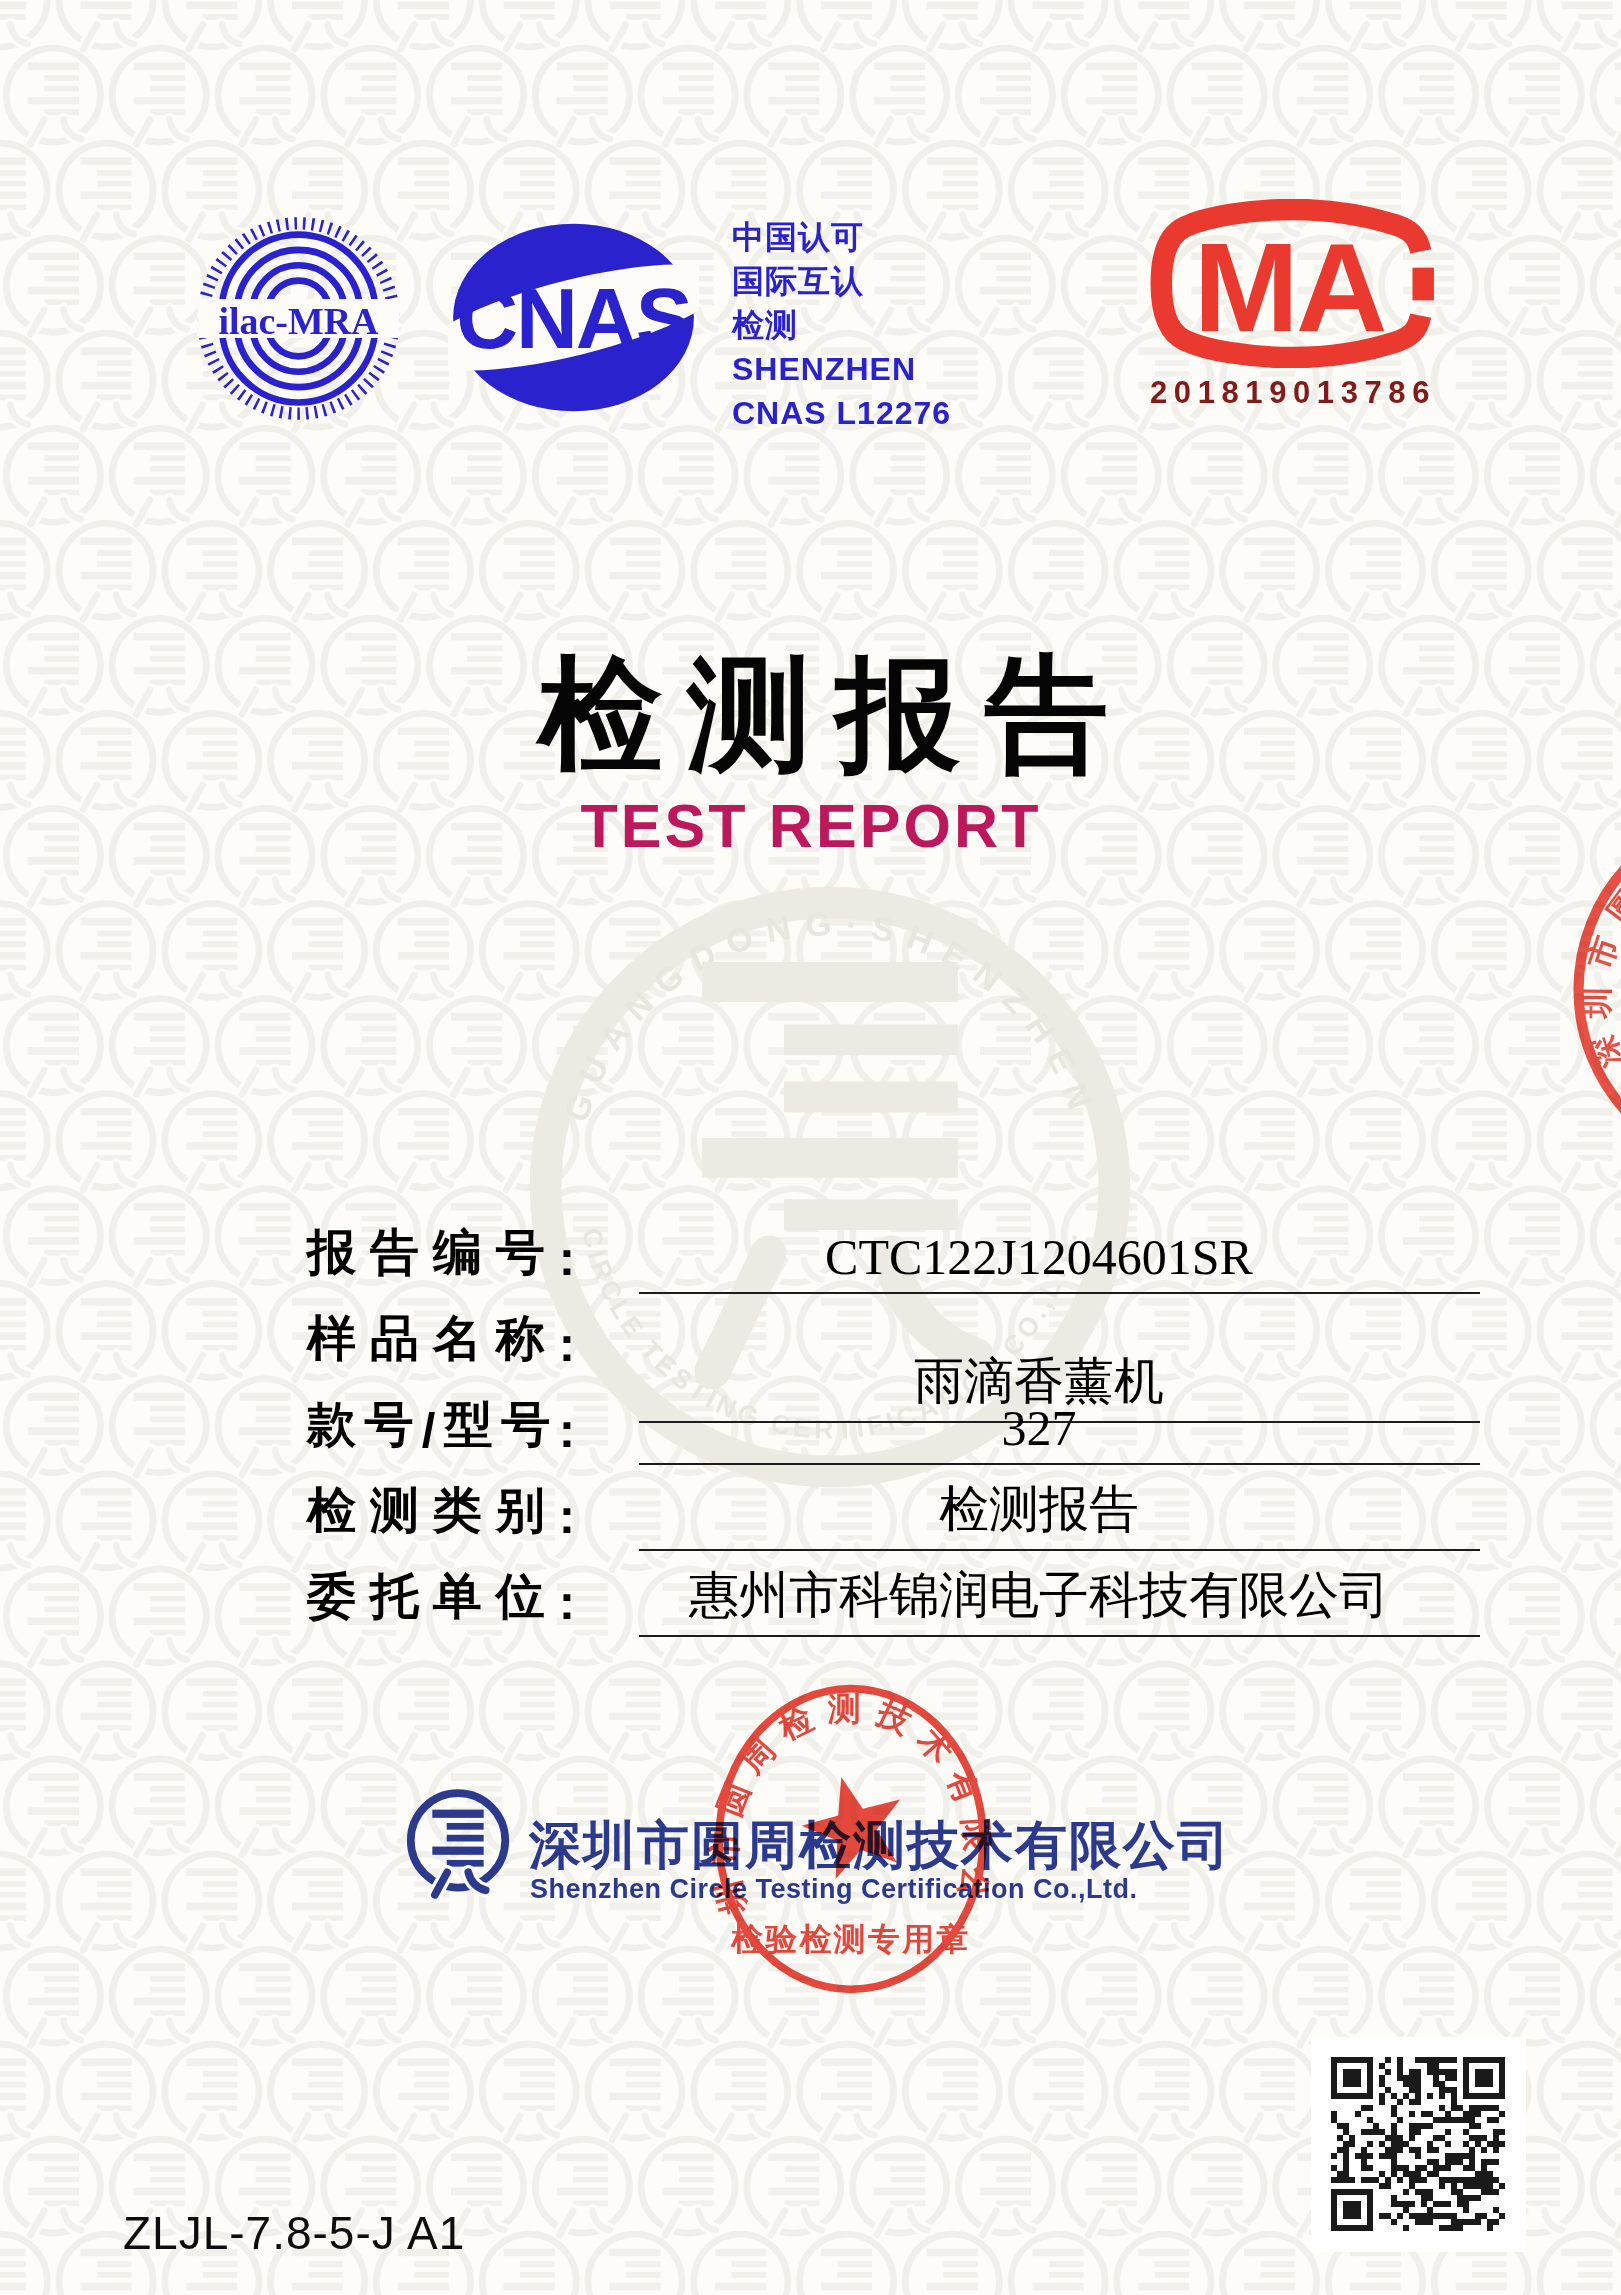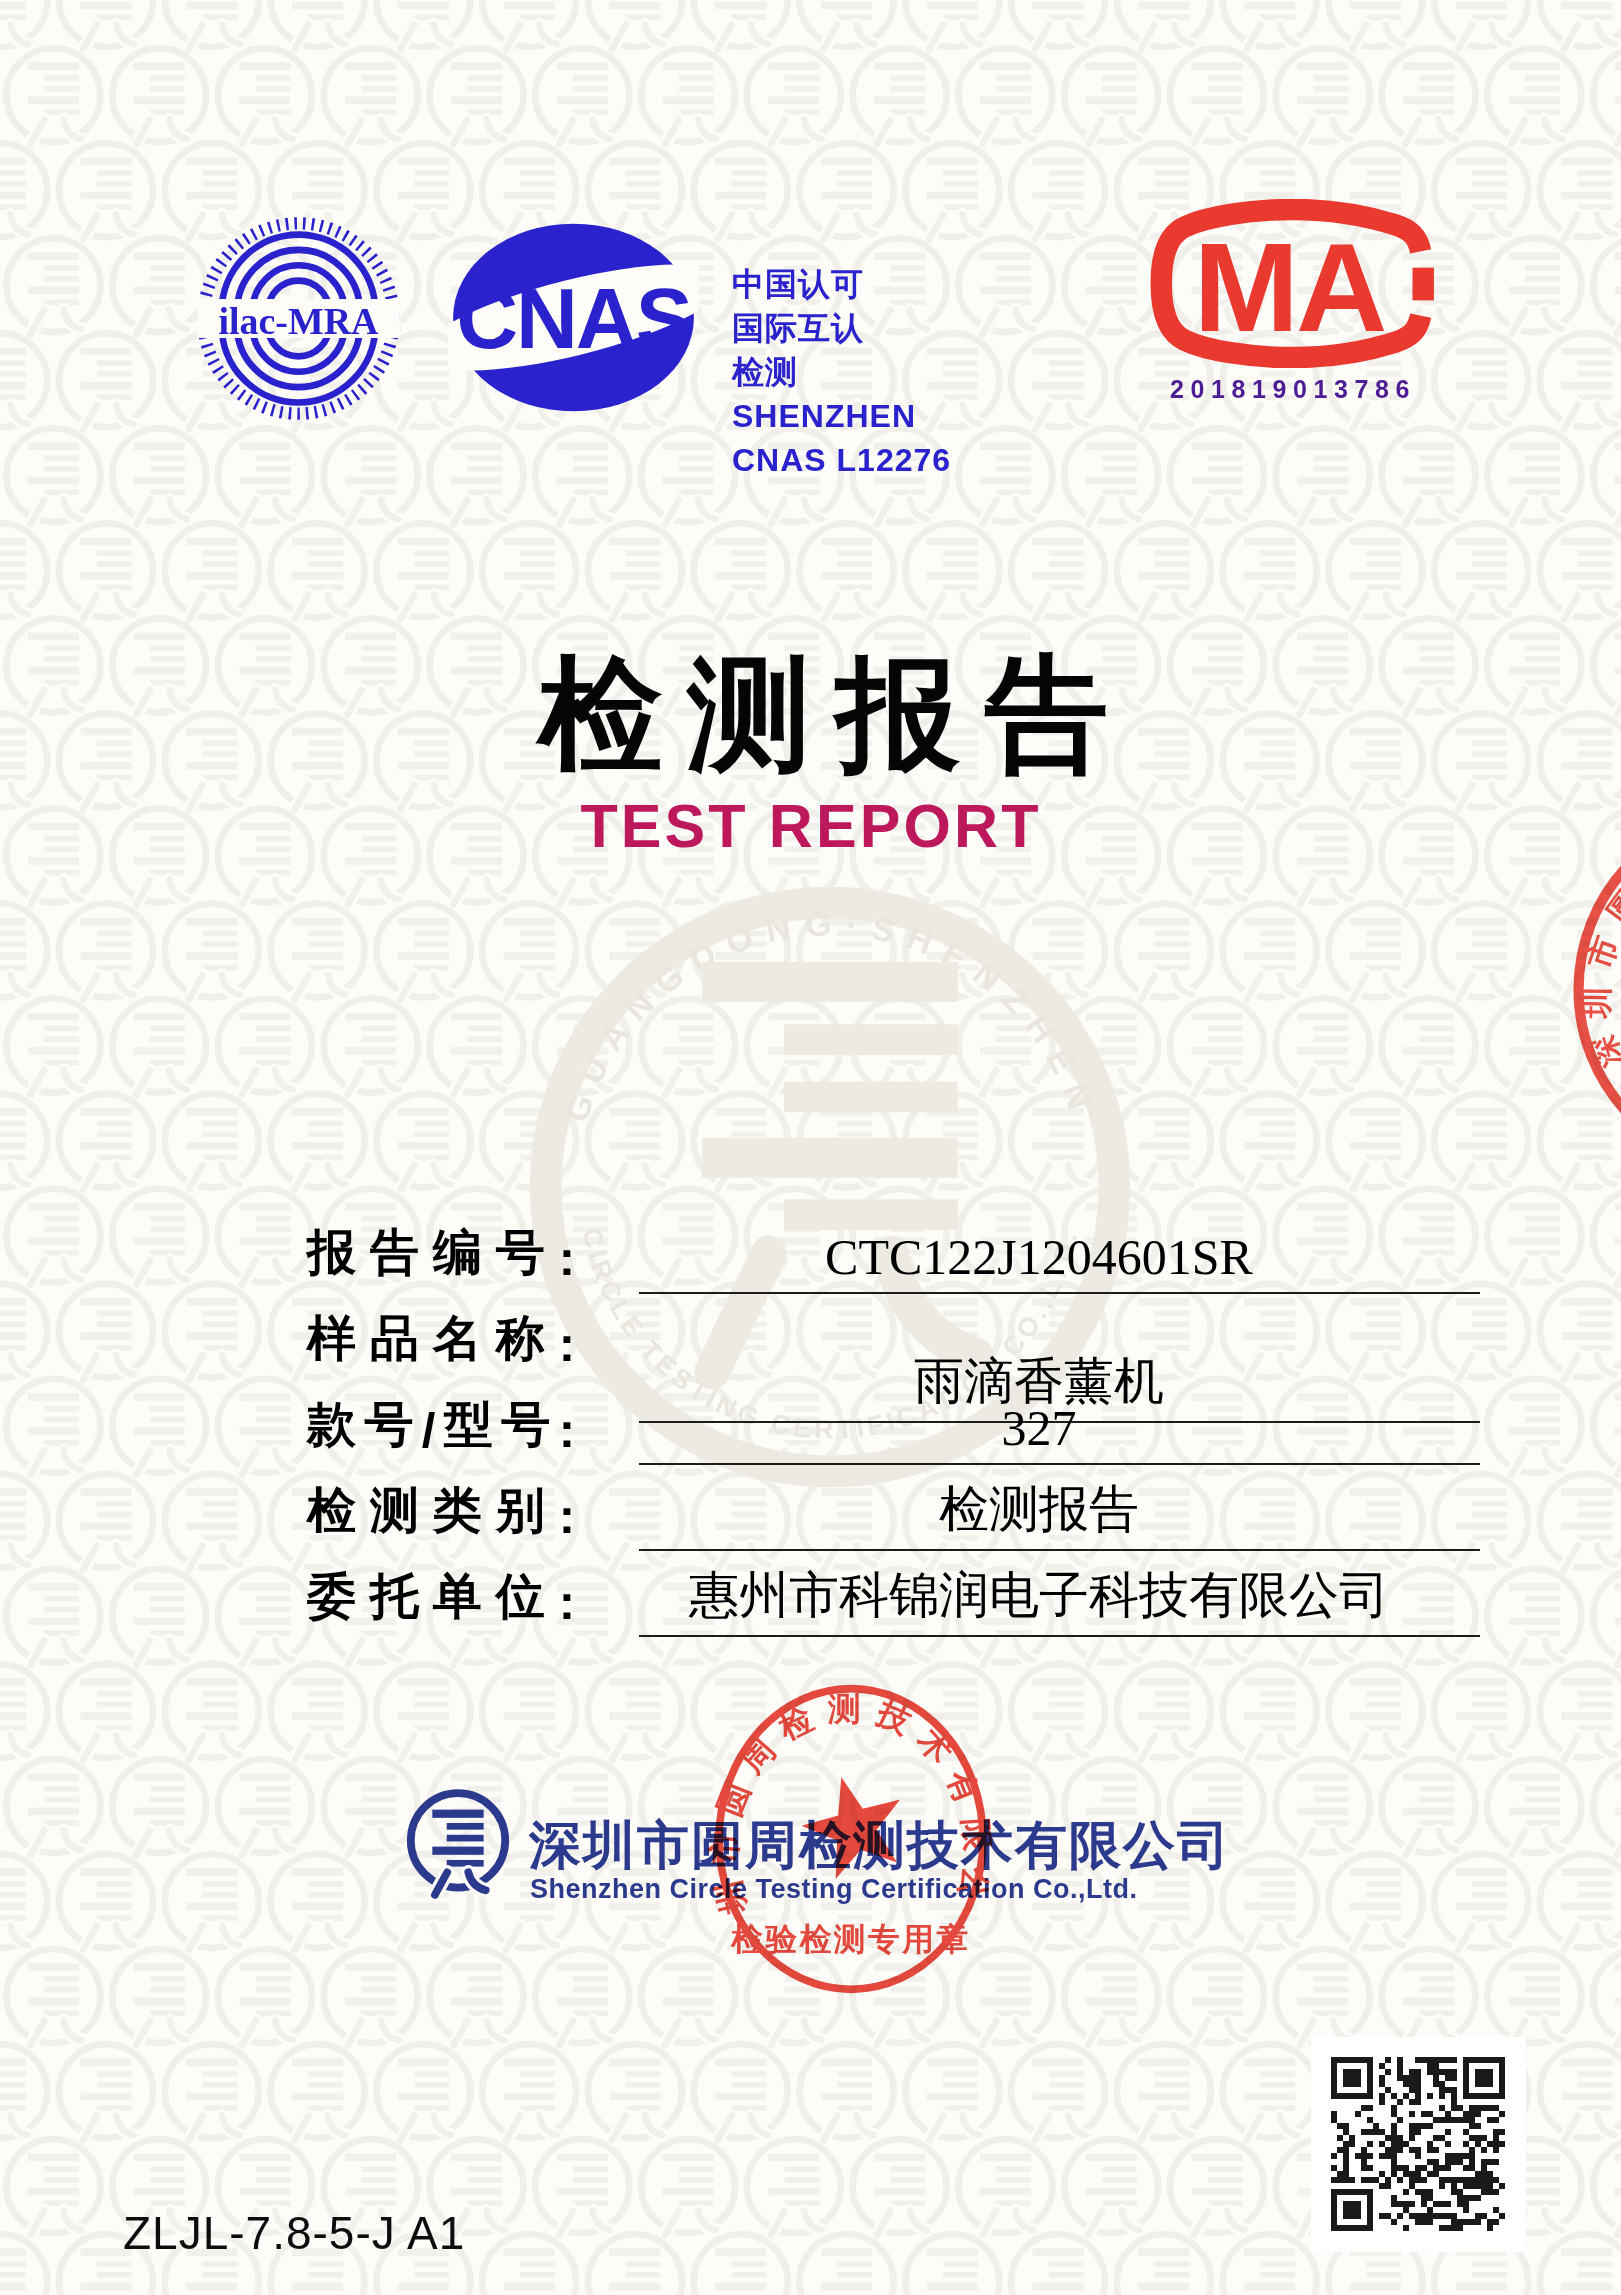--- a/index.html
+++ b/index.html
@@ -5,23 +5,23 @@
   html,body{margin:0;padding:0;background:#e8e8e8;}
   .page{
     position:relative;width:1622px;height:2295px;margin:0 auto;
     background:#fdfcf9;overflow:hidden;
     font-family:"Liberation Sans",sans-serif;color:#111;
   }
   .abs{position:absolute;}
   svg{display:block;}
   
   .accr-lines{left:732px;top:215px;width:220px;line-height:44px;
-    font-size:32px;font-weight:700;color:#2a22cc;letter-spacing:1px;margin-top:47px;}
+    font-size:32px;font-weight:700;color:#2a22cc;letter-spacing:1px;}
   .cma-number{left:1146px;top:375px;width:294px;text-align:center;
-    font-size:25px;font-weight:700;color:#4c1d95;letter-spacing:6.6px;}
+    font-size:31px;font-weight:700;color:#7f1d1d;letter-spacing:6.6px;}
   
   .title-cn{left:0;top:633px;width:1622px;text-align:center;
     font-size:124px;font-weight:900;letter-spacing:.2em;padding-left:.2em;color:#050505;}
   .title-en{left:0;top:791px;width:1622px;text-align:center;
     font-size:61px;font-weight:800;letter-spacing:3.1px;color:#be185d;}
   
   .flabel{left:307px;width:268px;height:60px;
     font-size:49px;font-weight:600;color:#000;}
   .jchars{display:flex;justify-content:space-between;align-items:flex-end;}
   .fval{left:639px;width:841px;height:73px;border-bottom:2px solid #1c1c1c;

